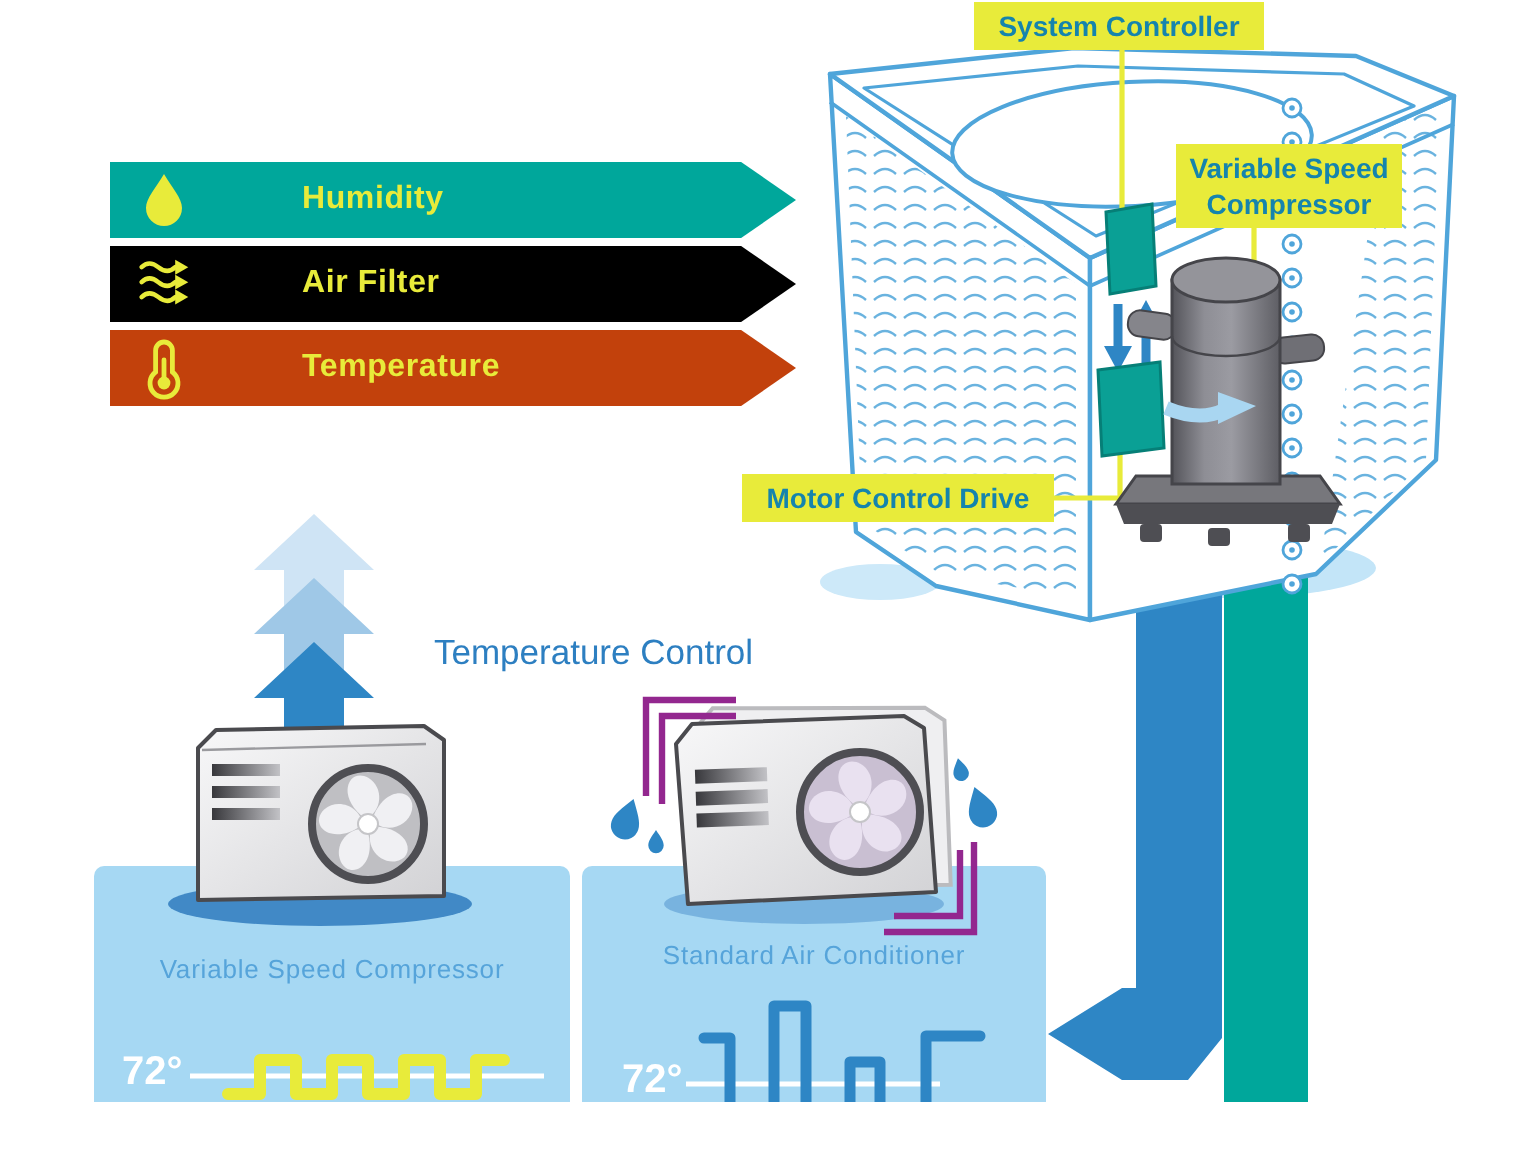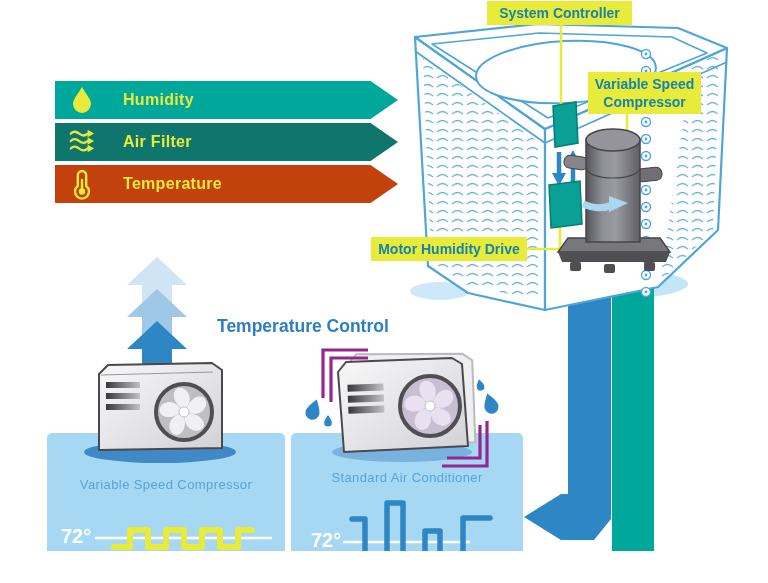--- a/index.html
+++ b/index.html
@@ -12,24 +12,24 @@
   #panel-left{left:47px;top:433px;width:238px;height:145px;}
   #panel-right{left:291px;top:433px;width:232px;height:145px;}
   .tag{position:absolute;background:#E8EB3A;color:#1584AD;font-weight:bold;
        font-size:14px;line-height:1.3;text-align:center;padding:3px 6px;box-sizing:border-box;}
   #tag-system{left:487px;top:1px;width:145px;}
   #tag-vsc{left:588px;top:72px;width:113px;}
   #tag-mcd{left:371px;top:237px;width:156px;}
   .banners{position:absolute;left:55px;top:81px;}
   .banner{width:343px;height:38px;margin-bottom:4px;display:flex;align-items:center;
           padding-left:13px;box-sizing:border-box;
-          clip-path:polygon(0 0,92% 0,100% 50%,92% 100%,0 100%);}
+          clip-path:polygon(0 0,92% 0,100% 50%,92% 100%,0 100%);gap:28px;}
   .banner .lbl{color:#E8EB3A;font-weight:bold;font-size:16px;margin-left:27px;letter-spacing:.3px;}
   .banner .ico{width:28px;height:32px;display:flex;align-items:center;justify-content:center;}
-  #heading{position:absolute;left:217px;top:316px;font-size:17.5px;font-weight:bold;color:#2D7FC1;}
+  #heading{position:absolute;left:217px;top:316px;font-size:17.5px;font-weight:normal;color:#2D7FC1;}
   .caption{position:absolute;width:100%;text-align:center;color:#56A4DA;font-size:13px;letter-spacing:.4px;}
   #cap-left{left:47px;top:477px;width:238px;}
   #cap-right{left:291px;top:470px;width:232px;}
   .temp{position:absolute;color:#fff;font-weight:bold;font-size:20px;}
   #temp-left{left:61px;top:525px;}
   #temp-right{left:311px;top:529px;}
 </style>
 </head>
 <body>
 
@@ -216,32 +216,32 @@
       <path d="M95,538 H272" stroke="#fff" stroke-width="2.5"></path>
       <path d="M114,547 H130 V530 H148 V547 H166 V530 H184 V547 H202 V530 H220 V547 H238 V530 H252" fill="none" stroke="#E8EB3A" stroke-width="6" stroke-linejoin="round" stroke-linecap="round"></path>
       <path d="M343,542 H470" stroke="#fff" stroke-width="2.5"></path>
       <path d="M352,519 H365 V564 H387 V503 H403 V564 H425 V531 H440 V571 H463 V518 H490" fill="none" stroke="#2E86C5" stroke-width="5.5" stroke-linejoin="round" stroke-linecap="round"></path>
     </g>
   </svg>
 
   <div class="htmllayer">
     <div class="tag" id="tag-system">System Controller</div>
     <div class="tag" id="tag-vsc">Variable Speed Compressor</div>
-    <div class="tag" id="tag-mcd">Motor Humidity Drive</div>
+    <div class="tag" id="tag-mcd">Motor Control Drive</div>
 
     <div class="banners">
       <div class="banner" style="background:#00A79B">
         <span class="ico">
           <svg width="26" height="30" viewBox="0 0 26 30">
             <path d="M13 2 C17 9 22 14 22 19 A9 9 0 1 1 4 19 C4 14 9 9 13 2 Z" fill="#E8EB3A"></path>
           </svg>
         </span>
         <span class="lbl">Humidity</span>
       </div>
-      <div class="banner" style="background:#0f766e">
+      <div class="banner" style="background:#000000">
         <span class="ico">
           <svg width="30" height="30" viewBox="0 0 30 30">
             <g stroke="#E8EB3A" stroke-width="2.4" fill="none" stroke-linecap="round">
               <path d="M3 6 q4 -4 9 0 t9 0"></path>
                 <path d="M3 14 q4 -4 9 0 t9 0"></path>
                 <path d="M3 22 q4 -4 9 0 t9 0"></path>
             </g>
             <g fill="#E8EB3A">
               <polygon points="21,2 28,6 21,10"></polygon>
                 <polygon points="21,10 28,14 21,18"></polygon>

